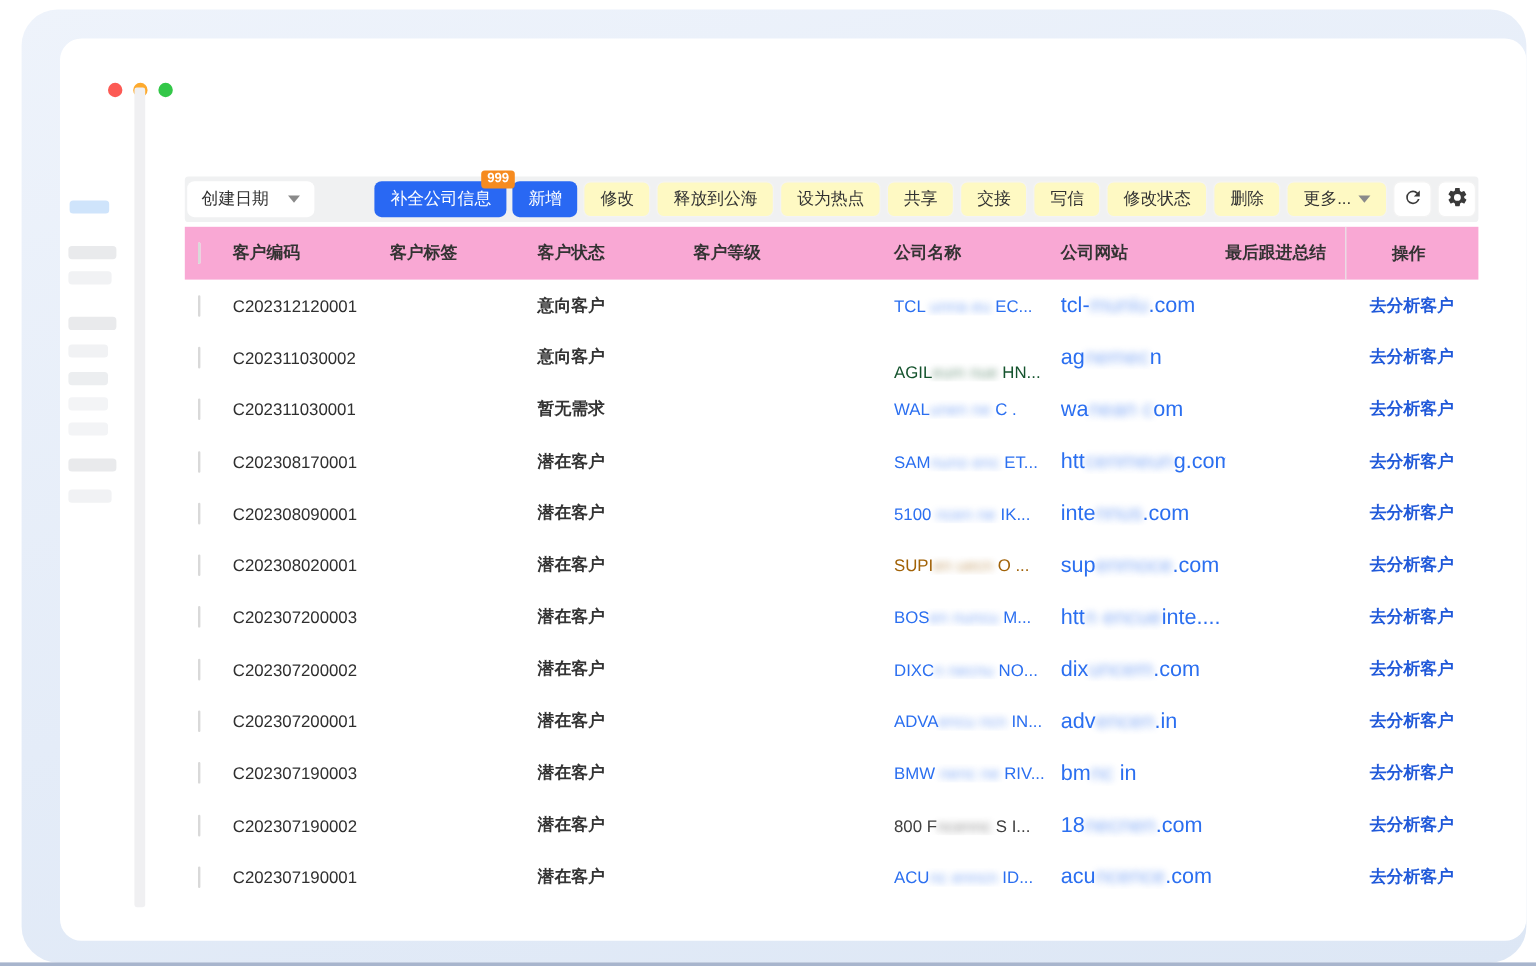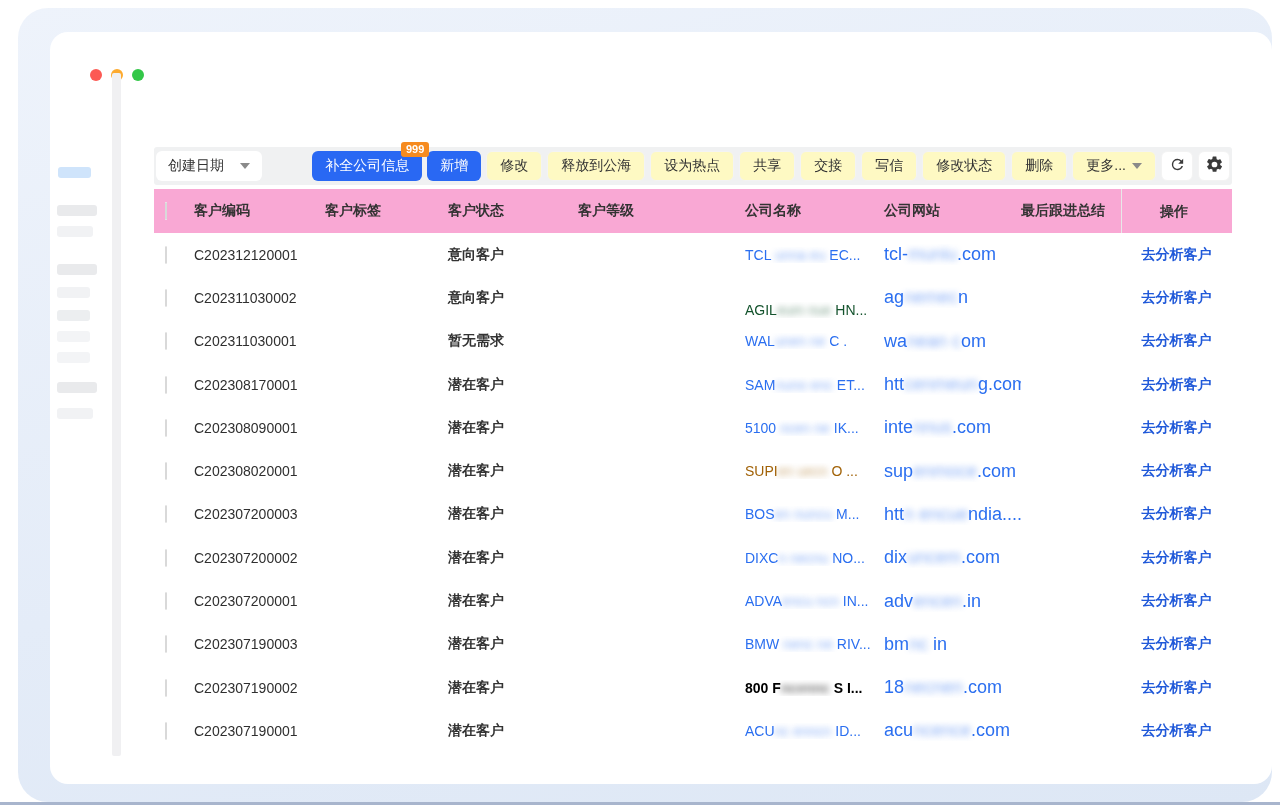--- a/index.html
+++ b/index.html
@@ -207,21 +207,21 @@
             <div></div>
             <div class="cell-action" style="color: rgb(32, 89, 217);">去分析客户</div>
           </div>
           <div class="trow grid">
             <div><span class="checkbox"></span></div>
             <div class="cell-code">C202307200003</div>
             <div></div>
             <div class="cell-status">潜在客户</div>
             <div></div>
             <div class="cell-company" style="color: rgb(43, 111, 240);"><span>BOS</span><span class="masked">en nuncu </span><span>M...</span></div>
-            <div class="cell-site" style="color: rgb(43, 111, 240);"><span>htt</span><span class="masked">n encue</span><span>ndia....</span></div>
+            <div class="cell-site" style="color: rgb(43, 111, 240);"><span>htt</span><span class="masked">n encue</span><span>inte....</span></div>
             <div></div>
             <div class="cell-action" style="color: rgb(32, 89, 217);">去分析客户</div>
           </div>
           <div class="trow grid">
             <div><span class="checkbox"></span></div>
             <div class="cell-code">C202307200002</div>
             <div></div>
             <div class="cell-status">潜在客户</div>
             <div></div>
             <div class="cell-company" style="color: rgb(43, 111, 240);"><span>DIXC</span><span class="masked">n necnu </span><span>NO...</span></div>
@@ -250,21 +250,21 @@
             <div class="cell-site" style="color: rgb(43, 111, 240);"><span>bm</span><span class="masked">nc </span><span>in</span></div>
             <div></div>
             <div class="cell-action" style="color: rgb(32, 89, 217);">去分析客户</div>
           </div>
           <div class="trow grid">
             <div><span class="checkbox"></span></div>
             <div class="cell-code">C202307190002</div>
             <div></div>
             <div class="cell-status">潜在客户</div>
             <div></div>
-            <div class="cell-company" style="color: #000000; font-weight: bold;"><span>800 F</span><span class="masked">ncennc </span><span>S I...</span></div>
+            <div class="cell-company" style="color: #404040;"><span>800 F</span><span class="masked">ncennc </span><span>S I...</span></div>
             <div class="cell-site" style="color: rgb(43, 111, 240);"><span>18</span><span class="masked">necnen</span><span>.com</span></div>
             <div></div>
             <div class="cell-action" style="color: rgb(32, 89, 217);">去分析客户</div>
           </div>
           <div class="trow grid">
             <div><span class="checkbox"></span></div>
             <div class="cell-code">C202307190001</div>
             <div></div>
             <div class="cell-status">潜在客户</div>
             <div></div>

